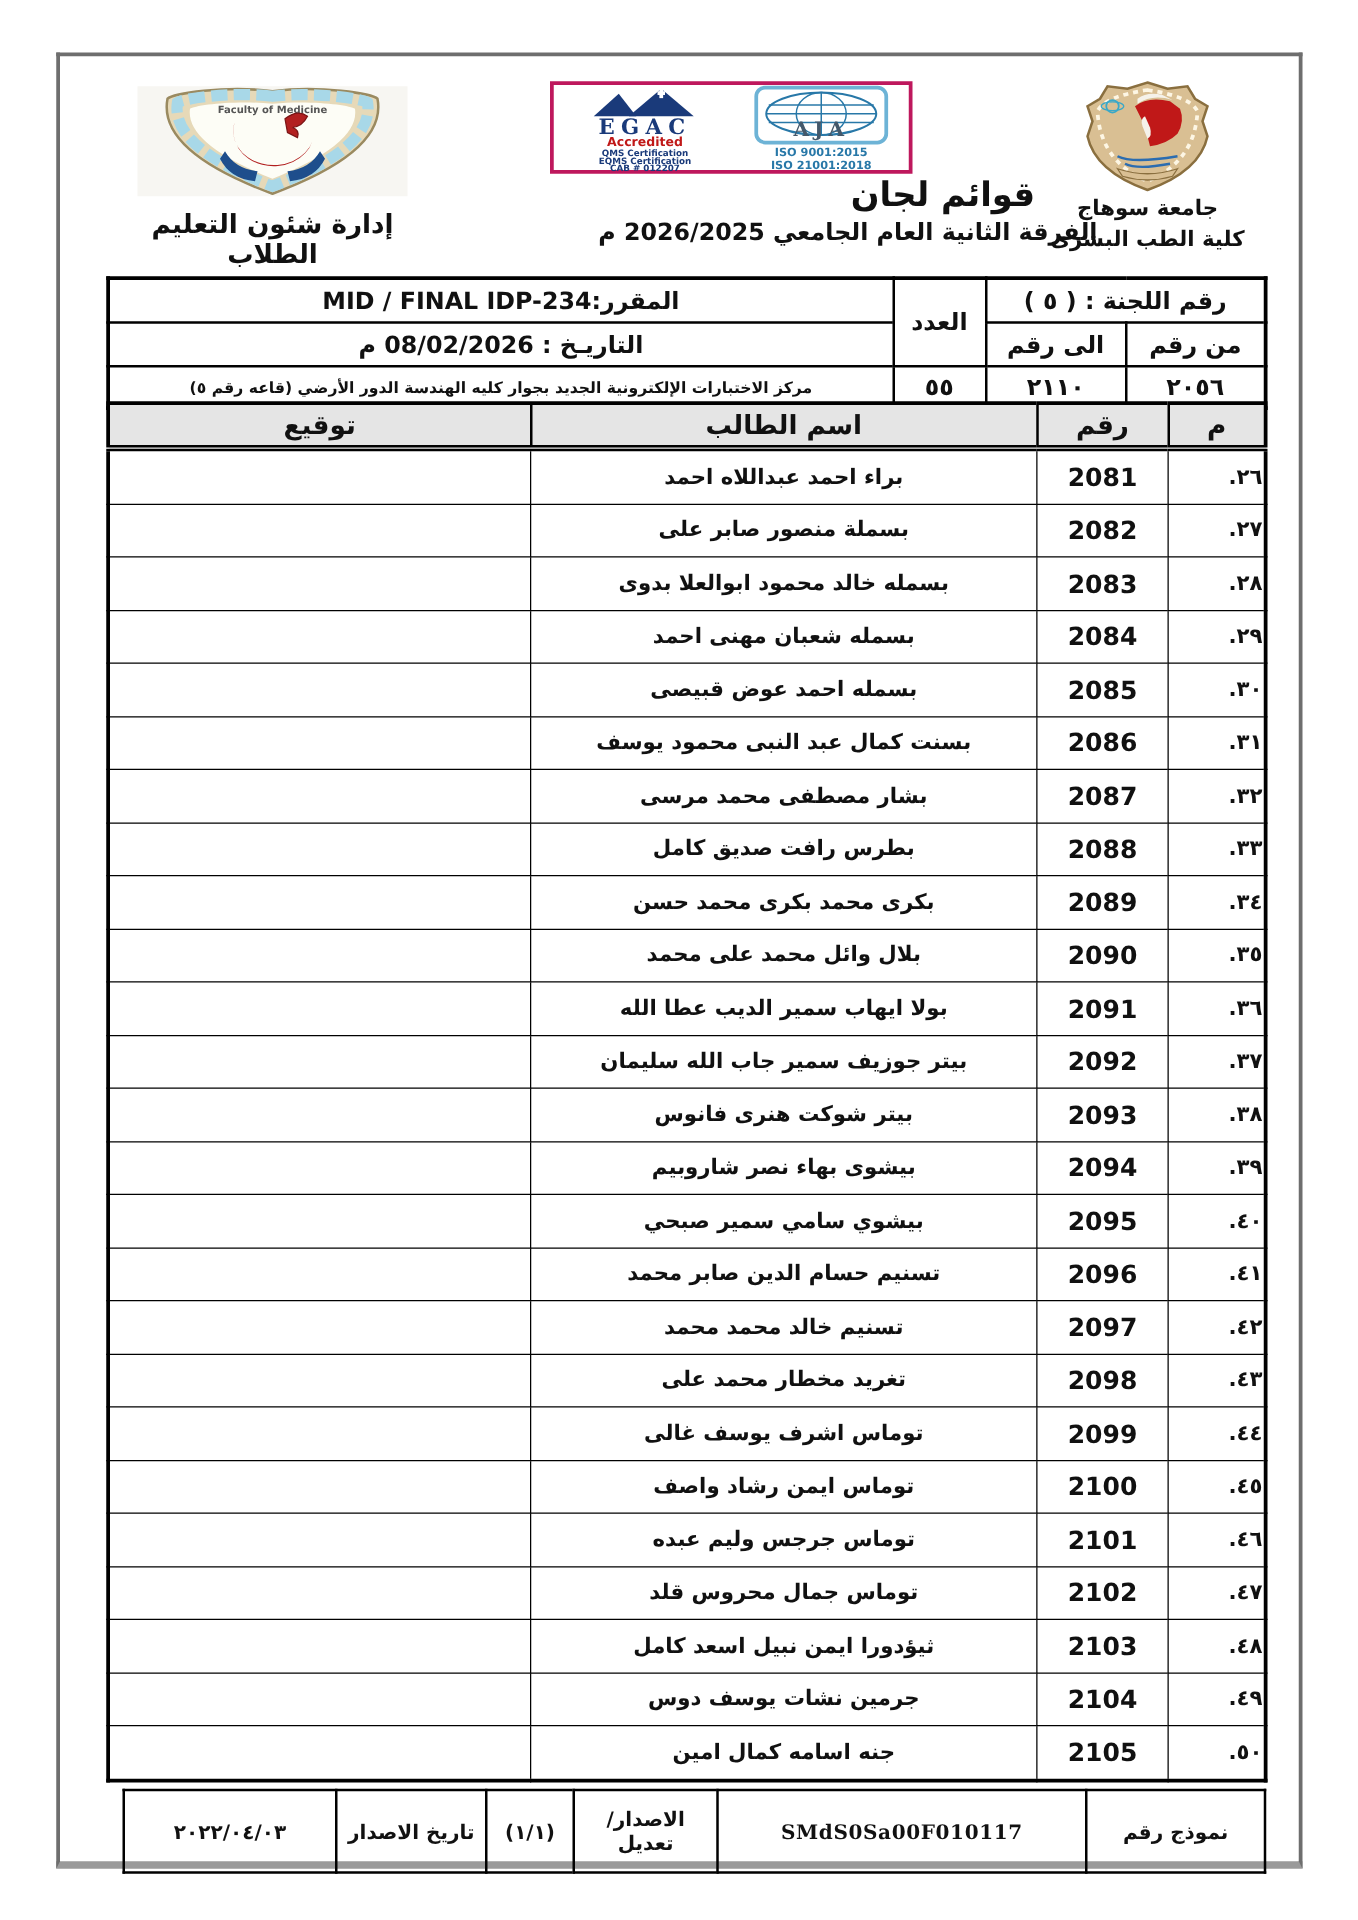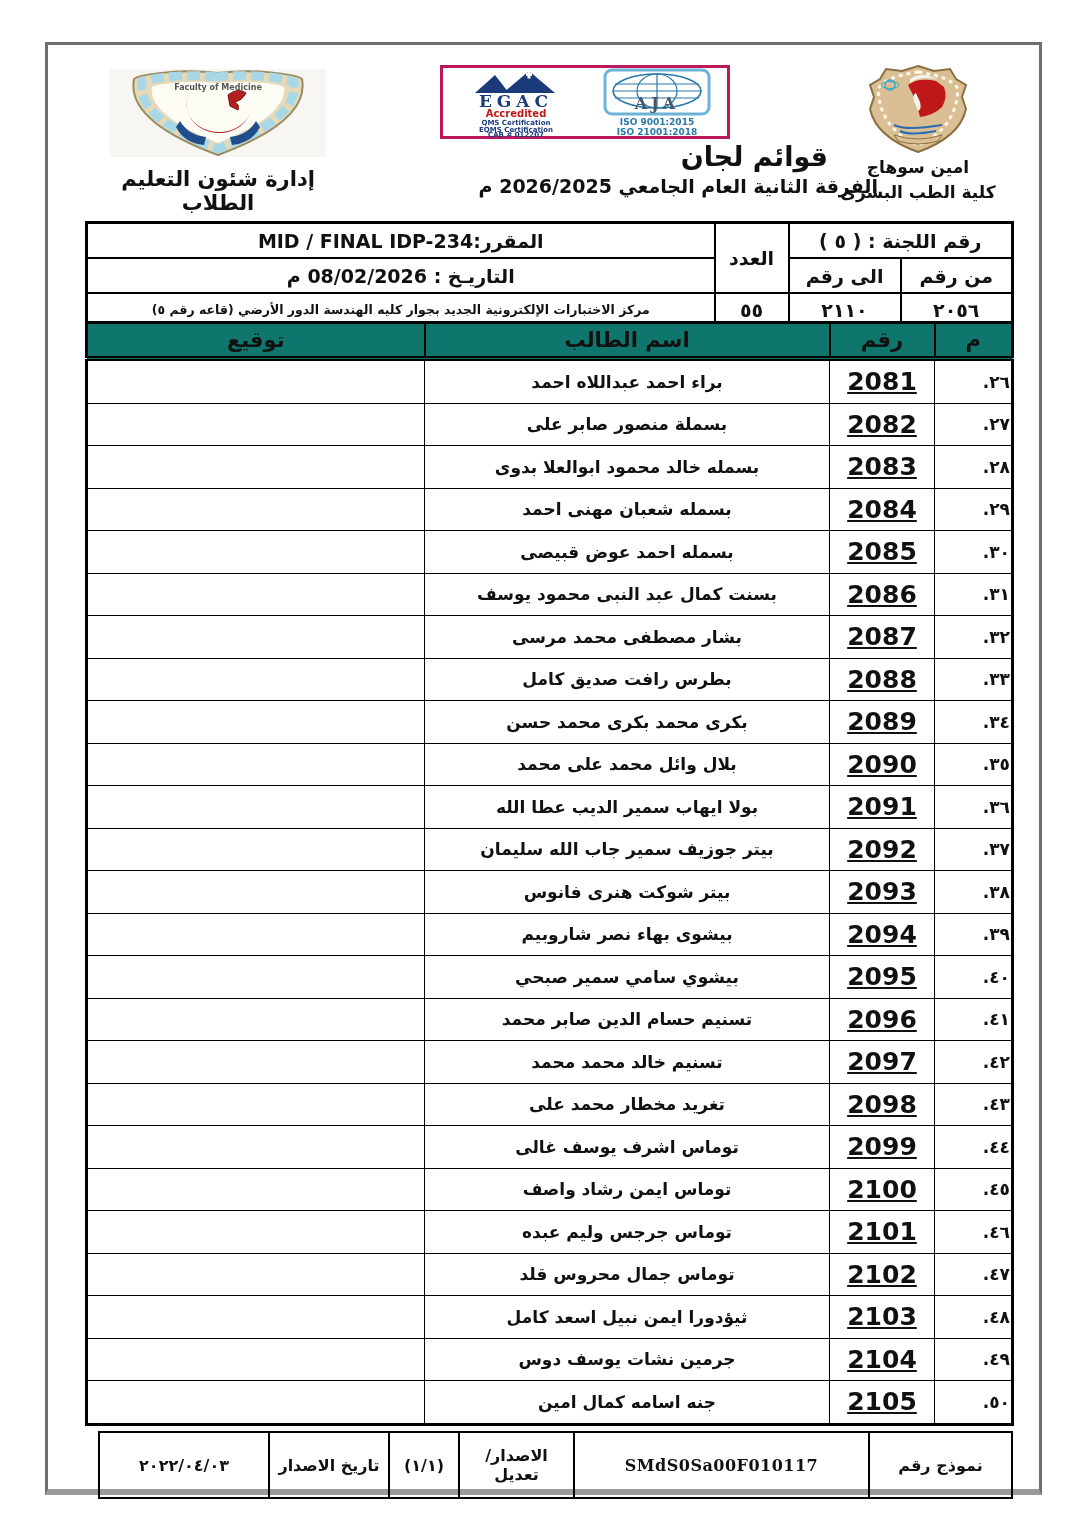--- a/index.html
+++ b/index.html
@@ -18,26 +18,26 @@
   .doc-subtitle{font-size:19px;font-weight:bold;text-align:right;}
   
   table{border-collapse:collapse;table-layout:fixed;}
   .info-table{width:926px;border:3px solid #000;}
   .info-table td{border:2px solid #000;text-align:center;vertical-align:middle;font-weight:bold;padding:1px 4px;overflow:hidden;}
   .info-main{font-size:19px;height:31px;}
   .info-small{font-size:12.5px;height:29px;}
   .num-cell{font-size:19px;}
   .main-table{width:926px;border:3px solid #000;}
   .main-table th{
-    background:#0f766e;border:2px solid #000;border-bottom:5px double #000;border-top:3px solid #000;
+    background:#e5e5e5;border:2px solid #000;border-bottom:5px double #000;border-top:3px solid #000;
     font-size:21px;font-weight:bold;height:32px;padding:0 4px;
   }
   .main-table td{border:1.6px solid #000;height:39.5px;text-align:center;vertical-align:middle;overflow:hidden;}
   .main-table td.cell-serial{font-size:17px;font-weight:bold;text-align:right;}
-  .main-table td.cell-number{font-size:25px;font-weight:bold;text-decoration:underline;}
+  .main-table td.cell-number{font-size:20px;font-weight:bold;}
   .main-table td.cell-name{font-size:17px;font-weight:bold;}
   .footer-table{width:913px;border:2px solid #000;}
   .footer-table td{border:2px solid #000;text-align:center;vertical-align:middle;font-weight:bold;font-size:16px;height:32px;padding:13px 4px;overflow:hidden;}
   .footer-code{font-family:"DejaVu Serif",serif;font-size:19px;letter-spacing:.5px;}
   svg text{font-weight:bold;}
 </style>
 </head>
 <body>
 
 <div class="page">
@@ -91,21 +91,21 @@
       <circle cx="30" cy="22" r="5" fill="none" stroke="#3aa8c8" stroke-width="1.4"></circle>
       <ellipse cx="30" cy="22" rx="9" ry="3.5" fill="none" stroke="#3aa8c8" stroke-width="1"></ellipse>
       <path d="M48 22 Q58 14 76 18 L84 24 Q88 34 82 44 Q74 52 60 54 L56 38 Q52 30 48 22 Z" fill="#c01818"></path>
       <path d="M50 20 Q62 12 78 17 L70 13 Q58 10 50 16 Z" fill="#f5f2ea"></path>
       <path d="M56 30 q-4 2 -2 8 l4 10 q4 -2 2 -9 z" fill="#f5f2ea"></path>
       <path d="M34 62 q12 6 48 0 M40 68 q10 5 36 0" stroke="#2b6cb0" stroke-width="2" fill="none"></path>
       <path d="M34 72 q24 8 48 0 l-4 6 q-20 6 -40 0 Z" fill="#d9bf93" stroke="#8a6f3f" stroke-width="1"></path>
     </svg>
   </div>
   <div class="abs uni-label" style="left:790px;top:110px;width:160px;">
-    <div>امين سوهاج</div>
+    <div>جامعة سوهاج</div>
     <div>كلية الطب البشرى</div>
   </div>
 
   <div class="abs" style="left:37px;top:176px;" dir="rtl">
     <table class="info-table">
       <colgroup>
           <col style="width:112px">
           <col style="width:112px">
           <col style="width:74px">
           <col style="width:628px">

